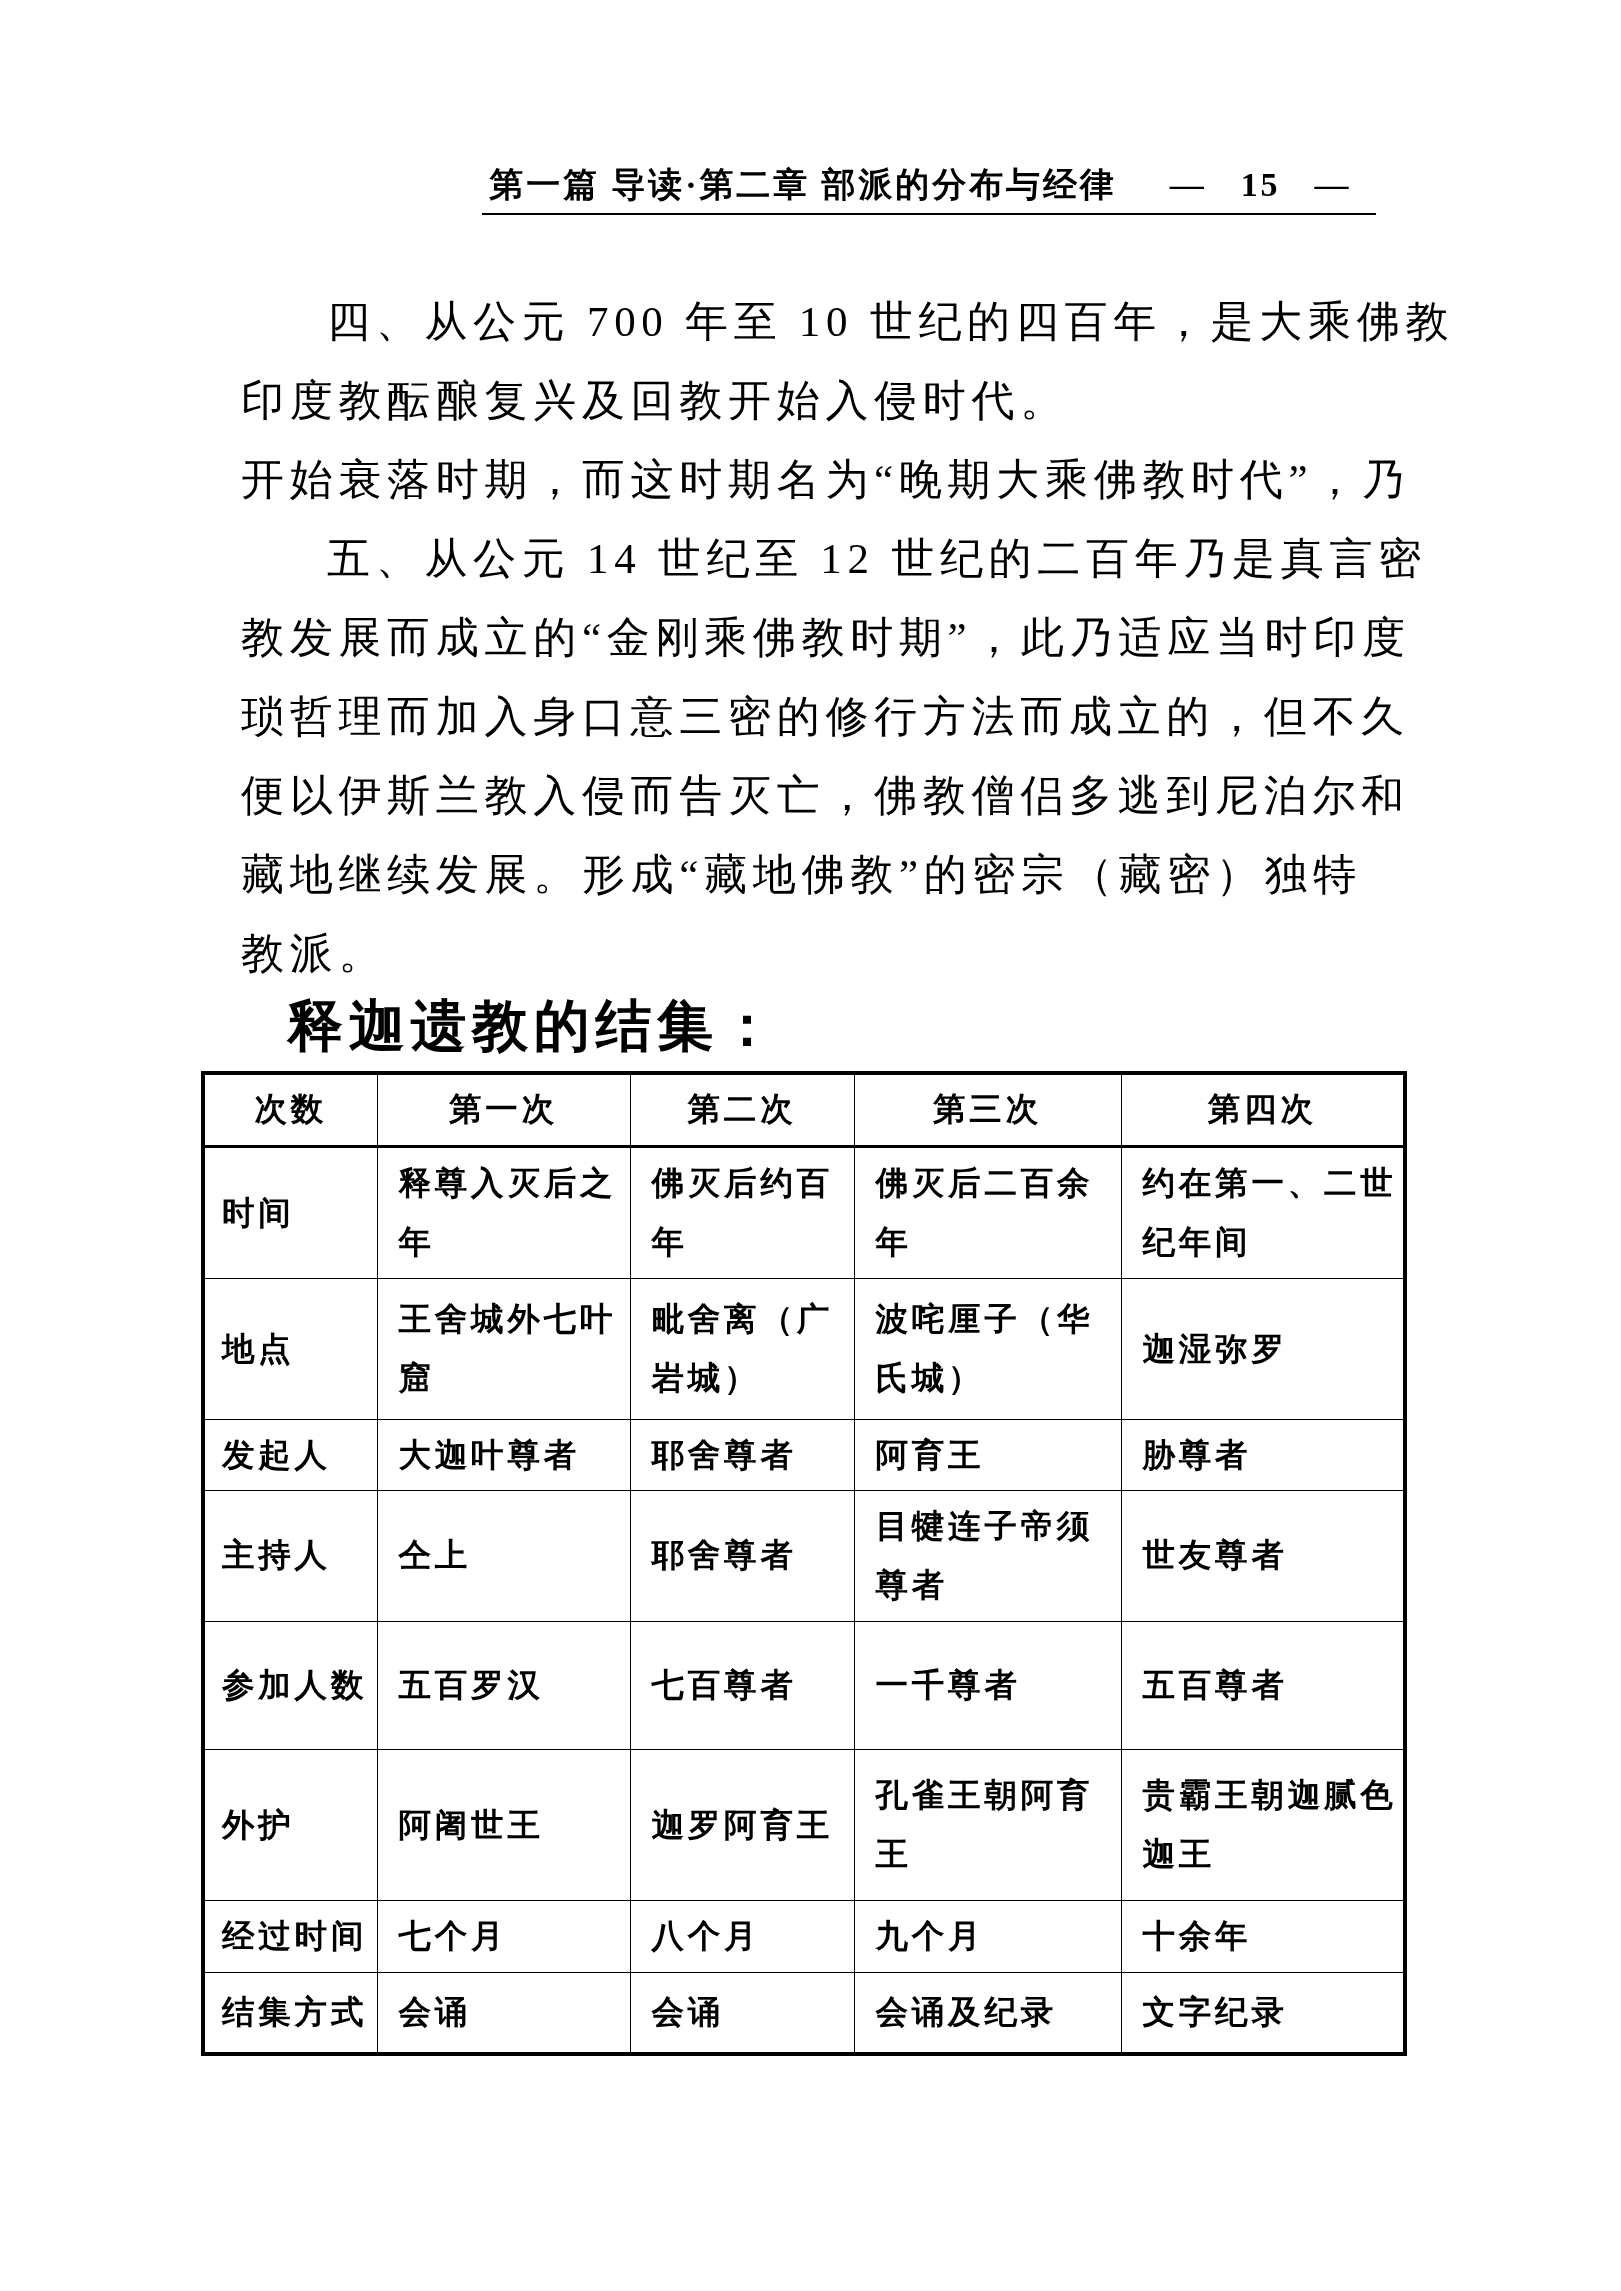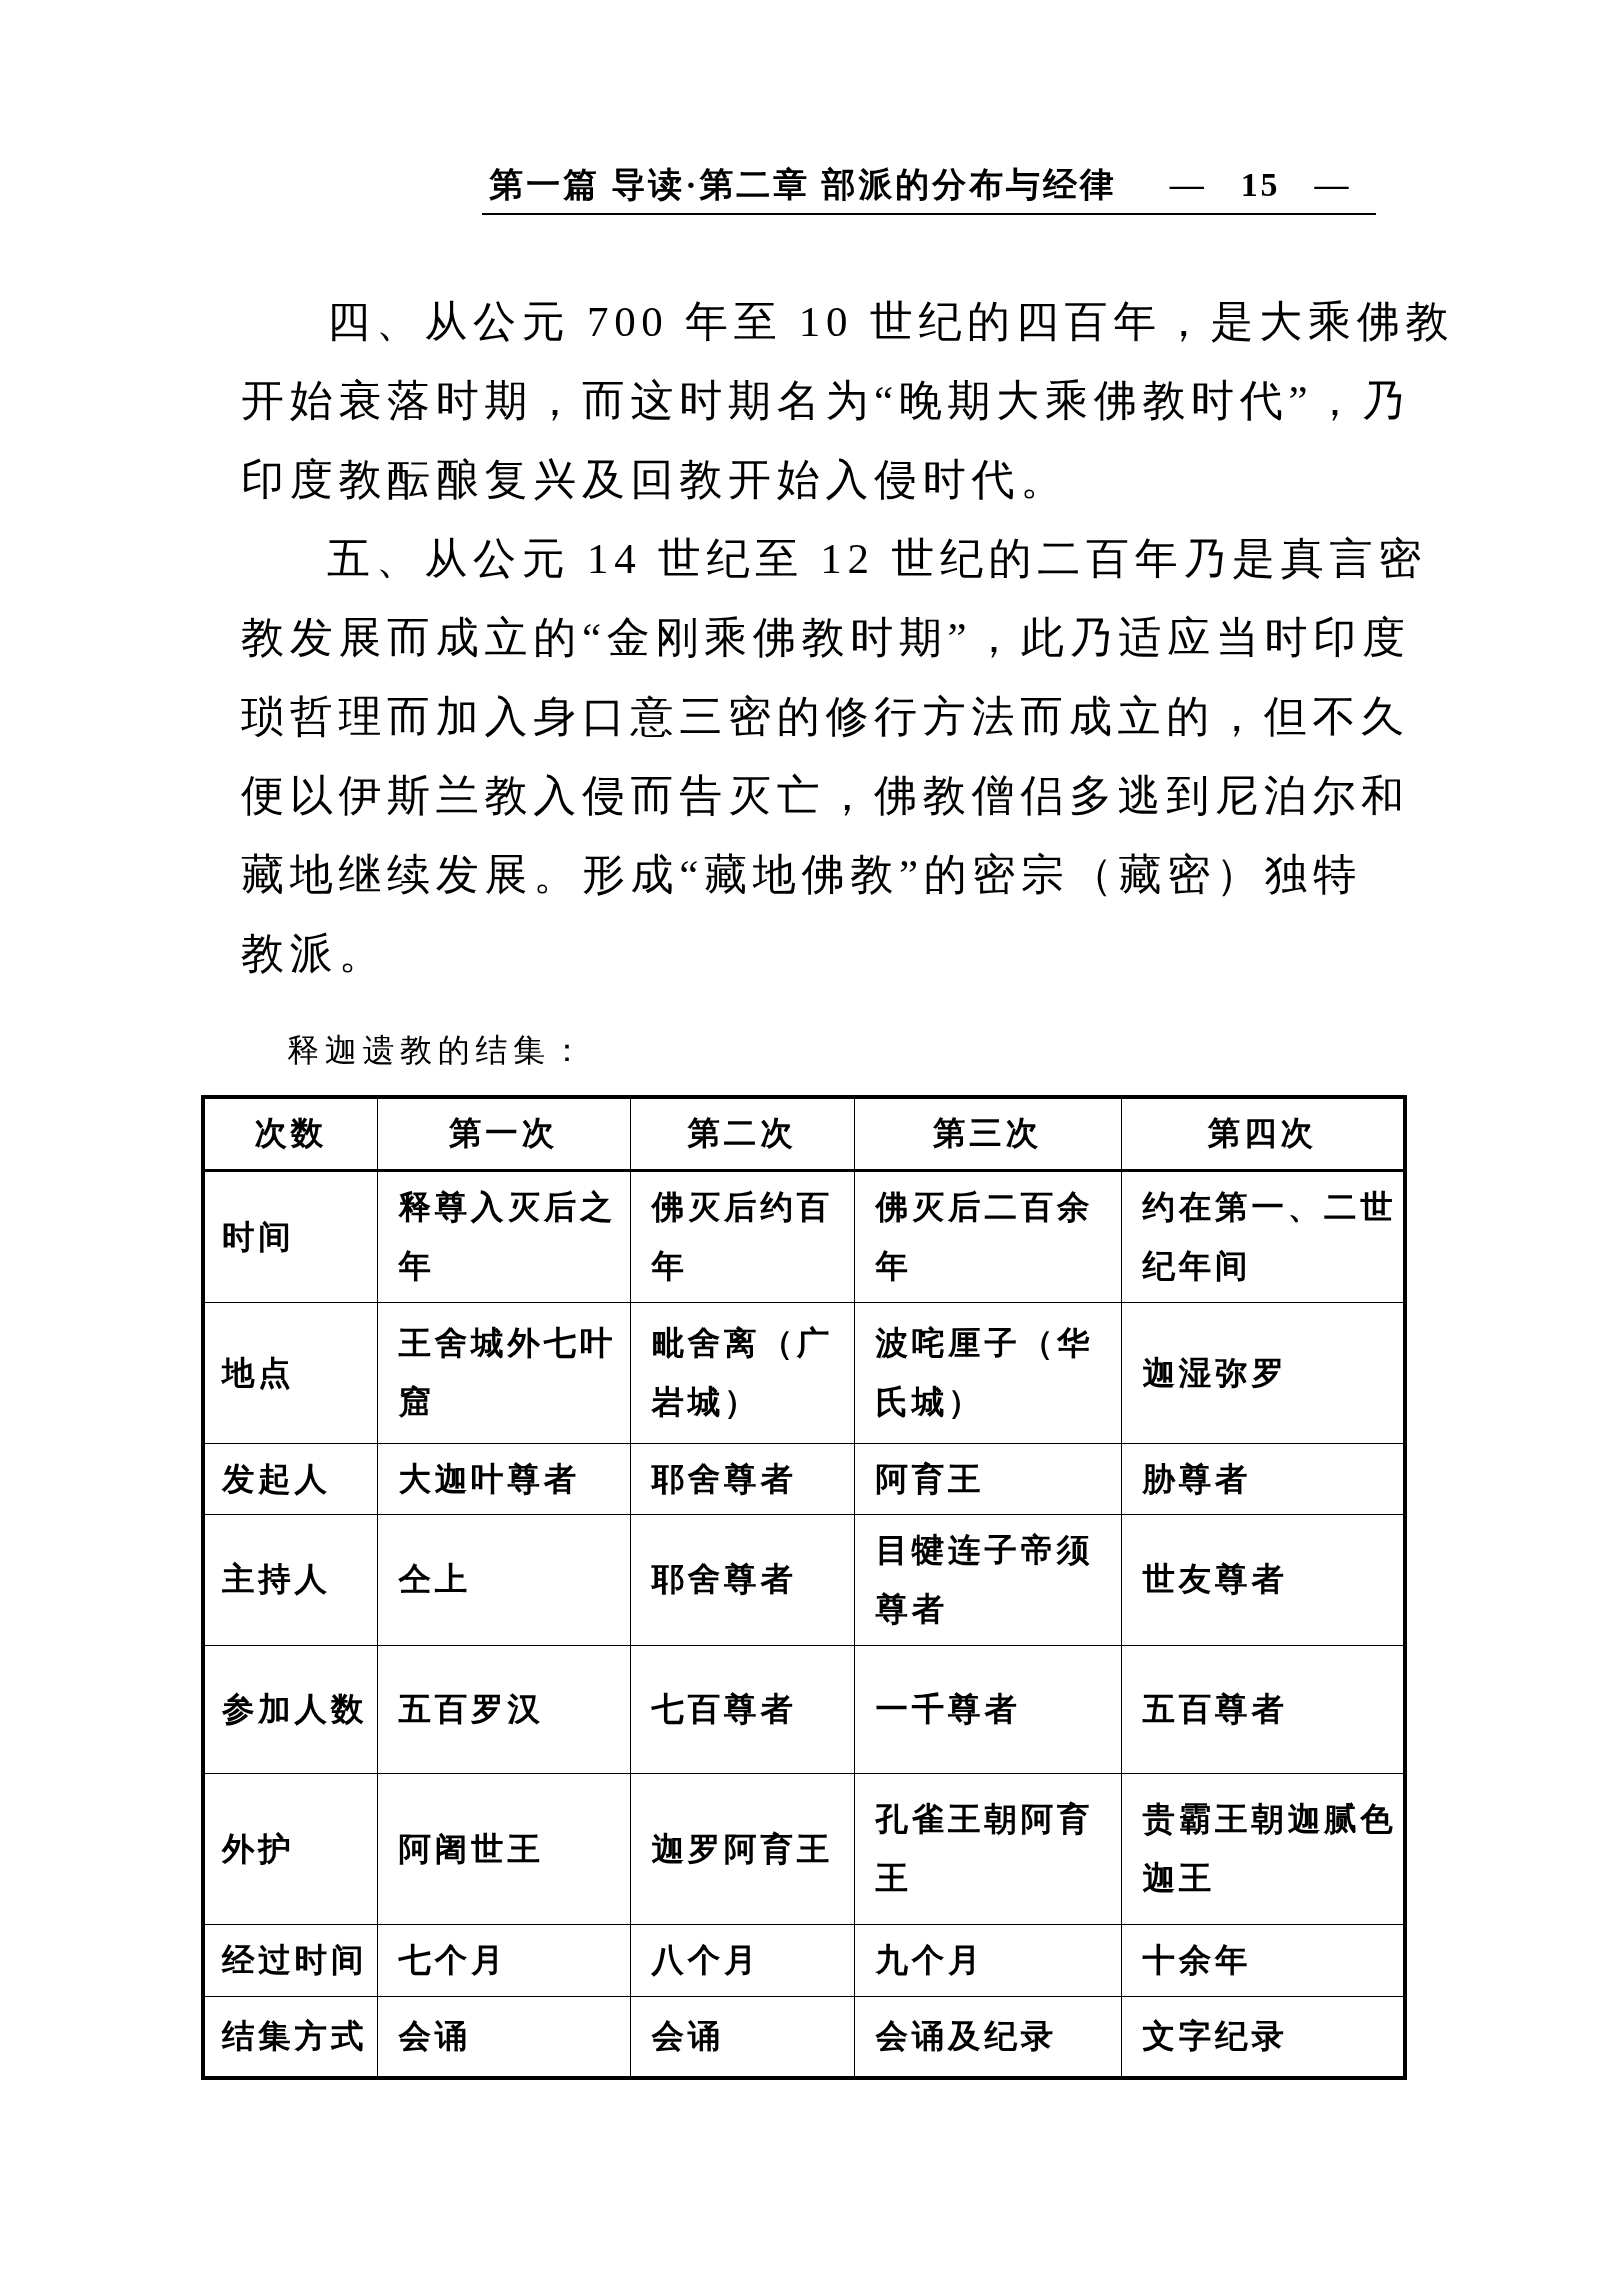--- a/index.html
+++ b/index.html
@@ -36,25 +36,25 @@
   .body-line{
     font-size:43px;
     height:79px;
     line-height:79px;
     letter-spacing:5.7px;
     white-space:nowrap;
   }
   .body-line.first-line{padding-left:86px;}
   
   .section-heading{
-    margin-top:30px;
+    margin-top:6px;
     padding-left:86px;
     font-family:"Liberation Sans","DejaVu Sans",sans-serif;
-    font-weight:normal;
-    font-size:32px;
+    font-weight:bold;
+    font-size:56px;
     line-height:54px;
     letter-spacing:5.7px;
   }
   
   table.councils-table{
     margin-top:18px;
     border-collapse:collapse;
     table-layout:fixed;
     width:1202px;
     font-family:"Liberation Sans","DejaVu Sans",sans-serif;
@@ -97,22 +97,22 @@
 <body>
 
 <div class="page">
 
   <div class="running-header">
     <span>第一篇 导读·第二章 部派的分布与经律</span><span class="pgnum-wrap"><span class="dash">—</span><span class="pgnum">15</span><span class="dash">—</span></span>
   </div>
 
   <div class="body-text">
       <div class="body-line first-line">四、从公元 700 年至 10 世纪的四百年，是大乘佛教</div>
+      <div class="body-line">印度教酝酿复兴及回教开始入侵时代。</div>
       <div class="body-line">开始衰落时期，而这时期名为“晚期大乘佛教时代”，乃</div>
-      <div class="body-line">印度教酝酿复兴及回教开始入侵时代。</div>
       <div class="body-line first-line">五、从公元 14 世纪至 12 世纪的二百年乃是真言密</div>
       <div class="body-line">教发展而成立的“金刚乘佛教时期”，此乃适应当时印度</div>
       <div class="body-line">琐哲理而加入身口意三密的修行方法而成立的，但不久</div>
       <div class="body-line">便以伊斯兰教入侵而告灭亡，佛教僧侣多逃到尼泊尔和</div>
       <div class="body-line">藏地继续发展。形成“藏地佛教”的密宗（藏密）独特</div>
       <div class="body-line">教派。</div>
     </div>
 
   <div class="section-heading">释迦遗教的结集：</div>
 

